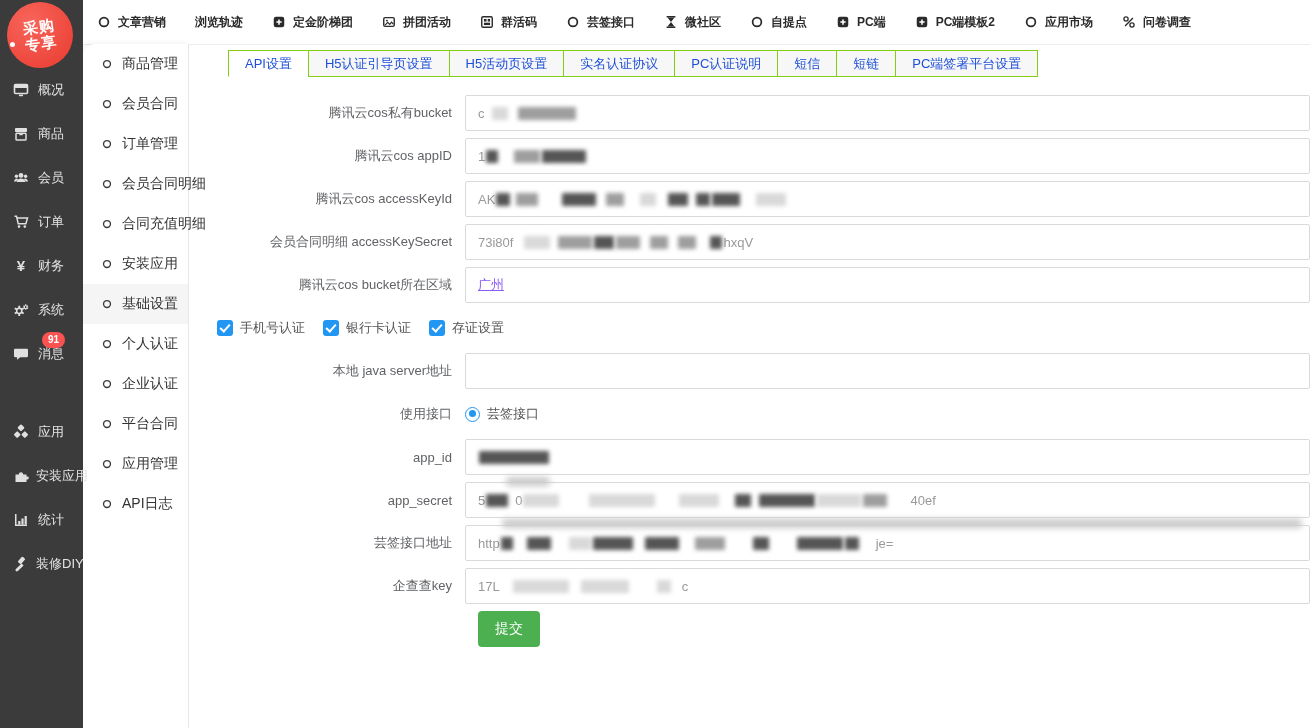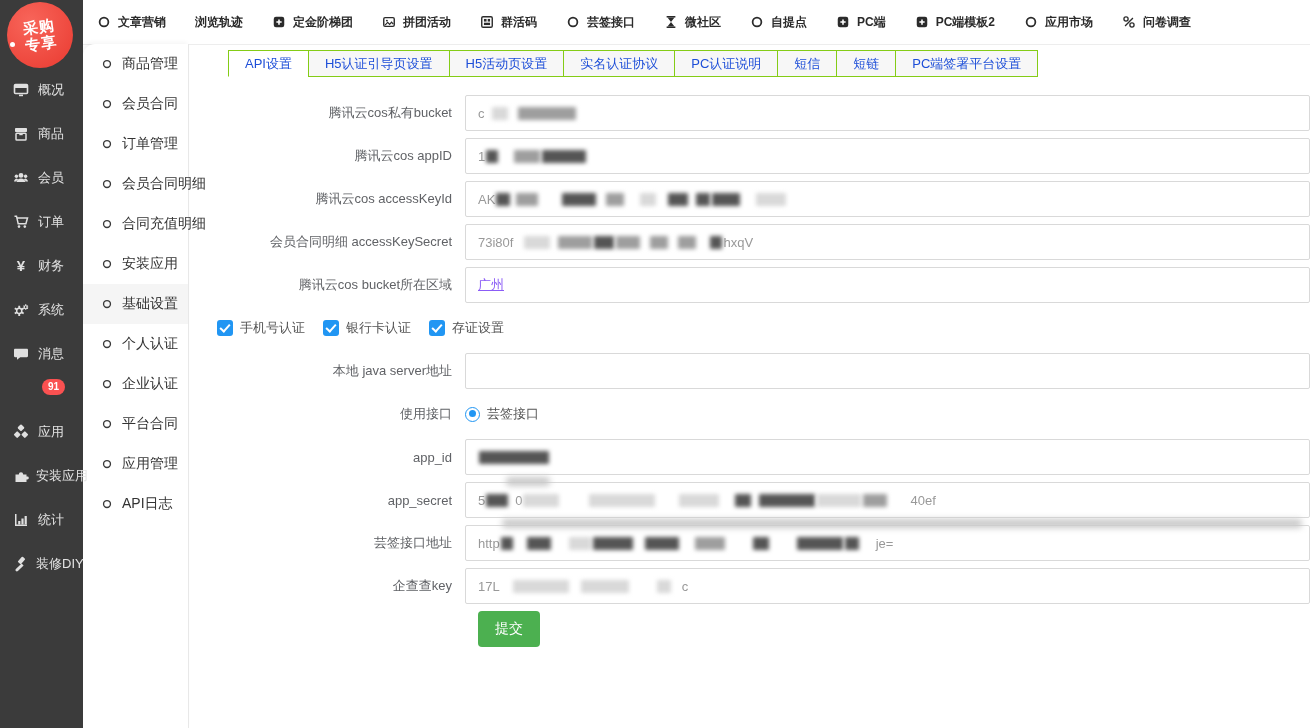--- a/index.html
+++ b/index.html
@@ -25,21 +25,21 @@
     font-size:15px; line-height:17px; letter-spacing:1px; }
   .logo-dot { position:absolute; left:3px; top:40px; width:5px; height:5px; border-radius:50%; background:#fff; }
   .side-items { position:absolute; left:0; top:78px; width:83px; }
   .side-item { position:relative; display:flex; align-items:center; height:24px; margin-bottom:20px;
     padding-left:13px; color:#e3e3e3; font-size:13px; cursor:pointer; white-space:nowrap; }
   .side-item.gap-before { margin-top:54px; }
   .side-item .icn { width:18px; height:16px; margin-right:7px; display:inline-flex; color:#e0e0e0; }
   .side-item .icn svg { width:16px; height:16px; }
   .side-item .yen { font-size:15px; font-weight:bold; color:#e0e0e0; line-height:16px; width:16px; text-align:center; }
   .badge { position:absolute; left:42px; top:-10px; background:#fa5151; color:#fff; font-size:10px;
-    line-height:14px; padding:1px 6px; border-radius:9px; font-weight:bold;margin-top:47px; }
+    line-height:14px; padding:1px 6px; border-radius:9px; font-weight:bold; }
 
   
   .menu { position:absolute; left:83px; top:44px; width:106px; height:684px; background:#fff;
     border-right:1px solid #e8e8e8; border-top-left-radius:12px; z-index:2;
     box-shadow:-2px -2px 4px rgba(0,0,0,0.04); }
   .menu-item { display:flex; align-items:center; height:40px; padding-left:18px; font-size:14px;
     color:#333; cursor:pointer; white-space:nowrap; }
   .menu-item .icn { width:12px; height:12px; margin-right:9px; display:inline-flex; color:#3a3a3a; }
   .menu-item .icn svg { width:12px; height:12px; }
   .menu-item.active { background:#f5f5f5; font-weight:normal; }

